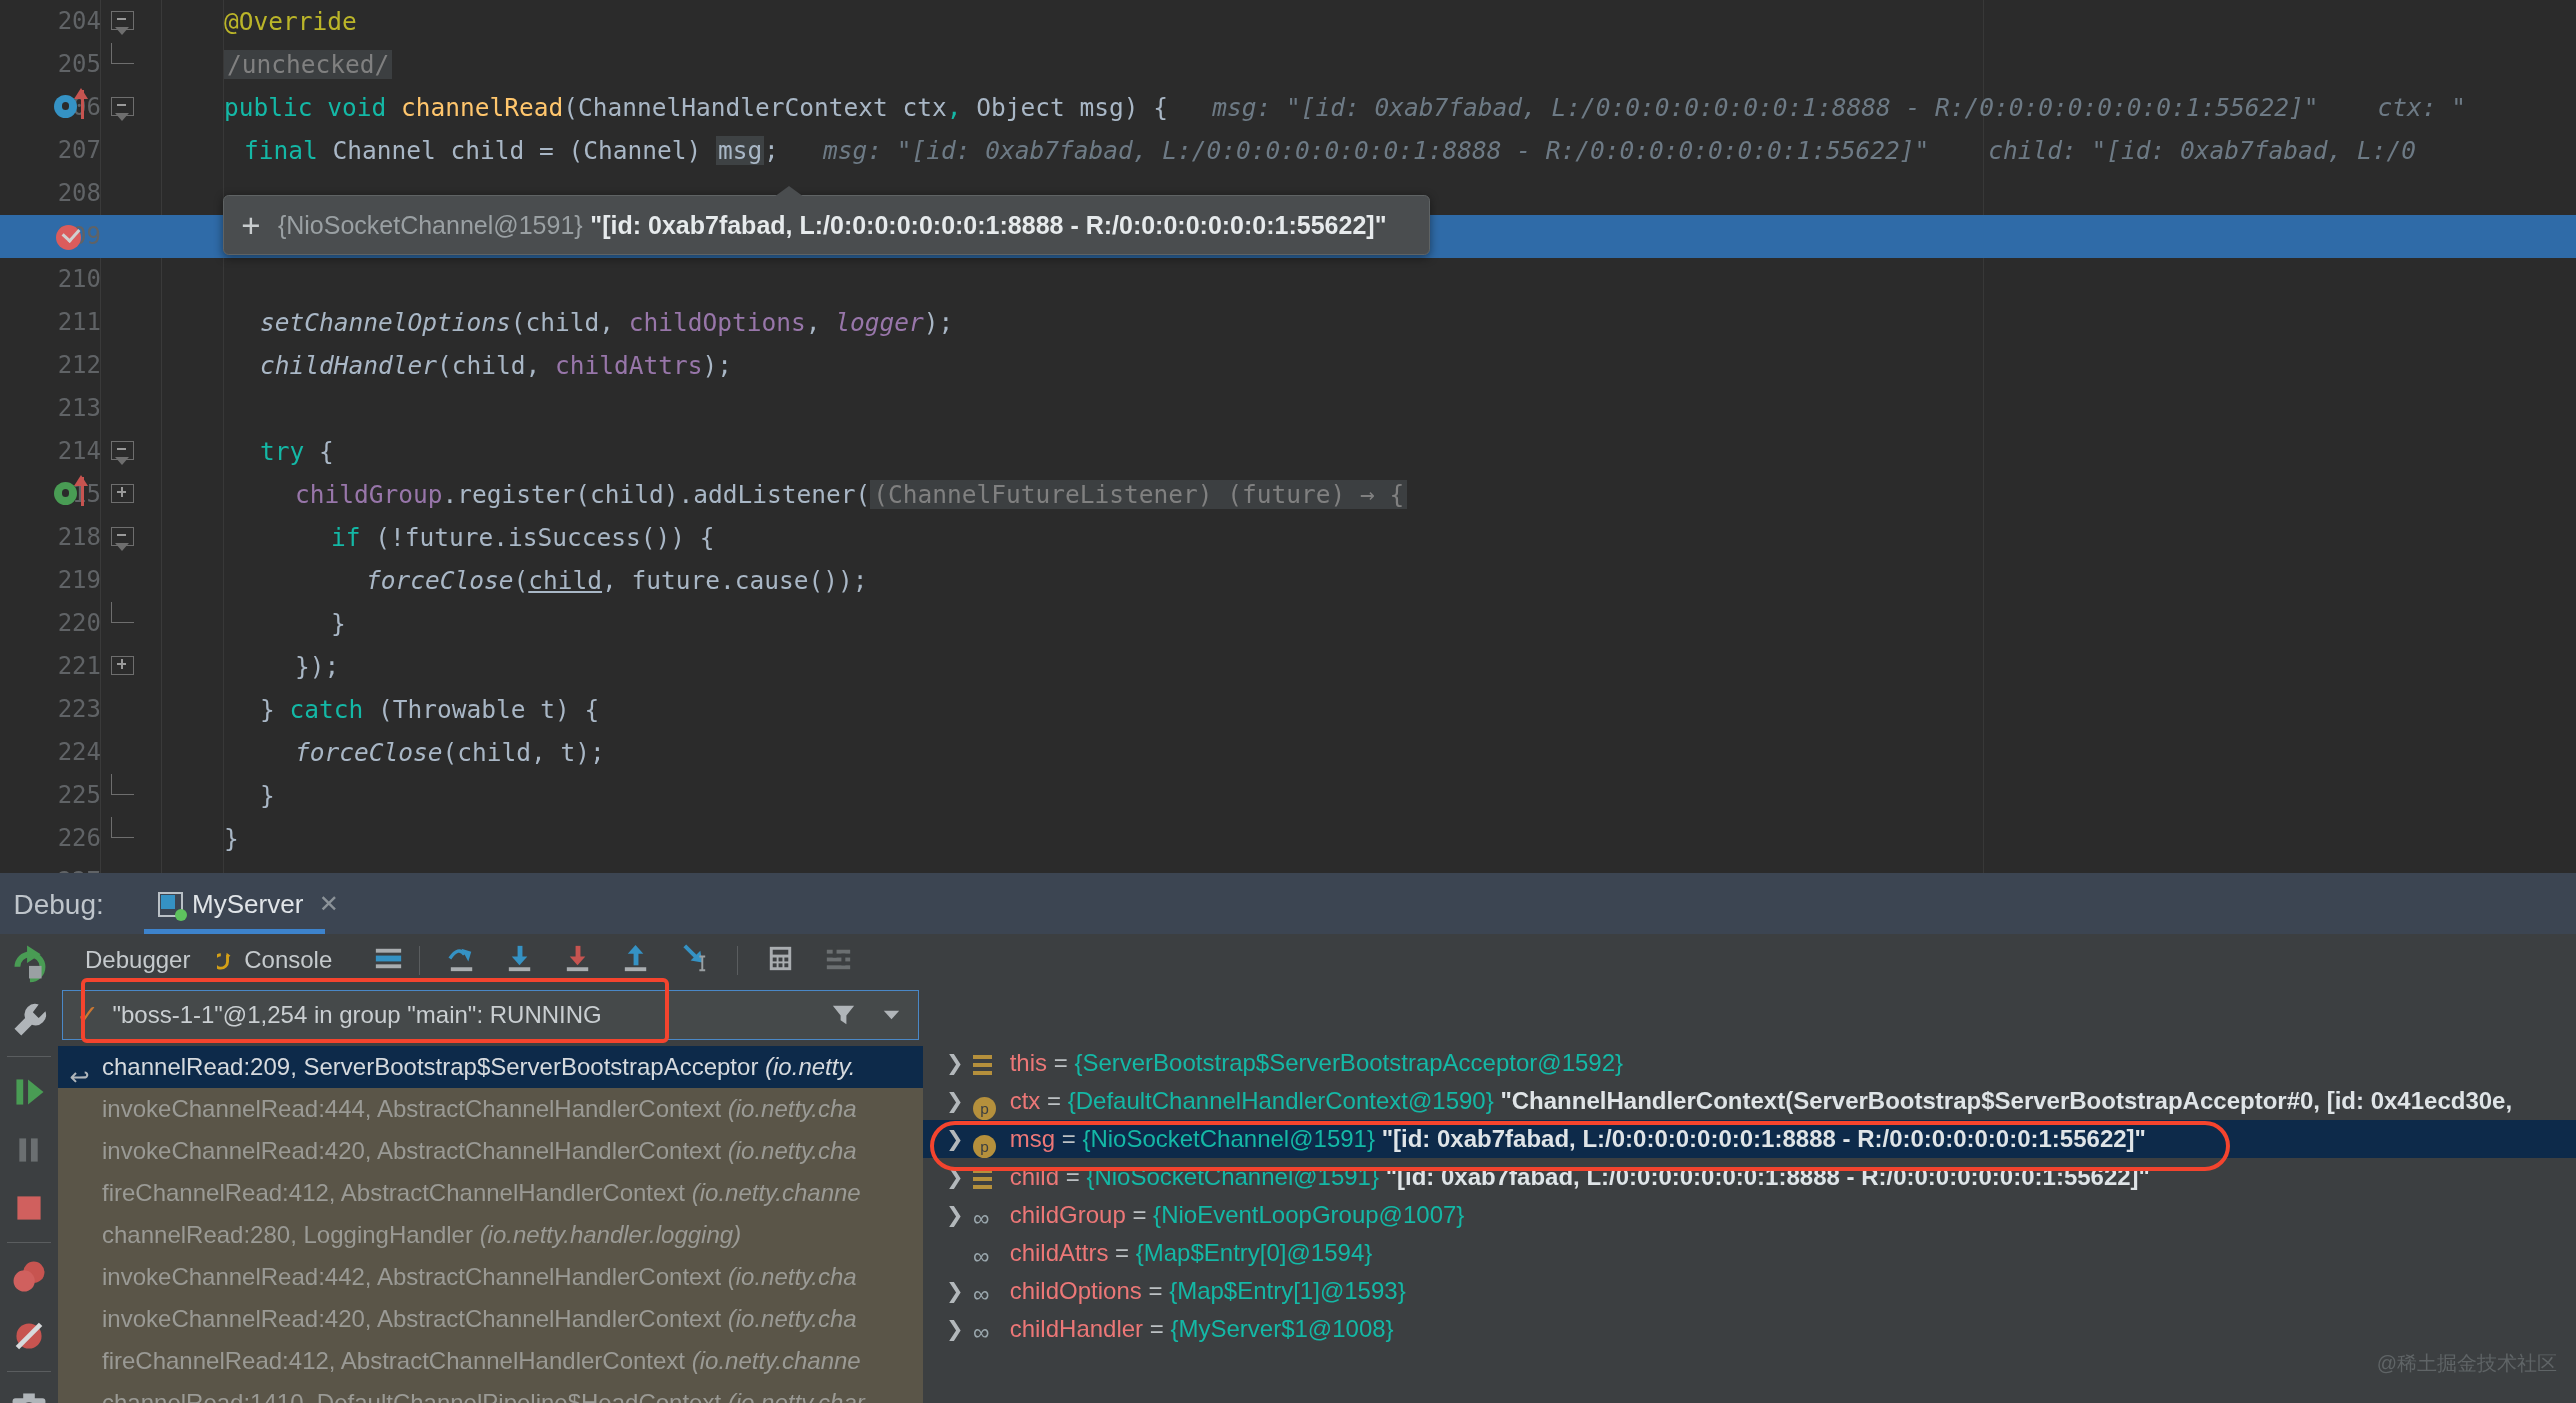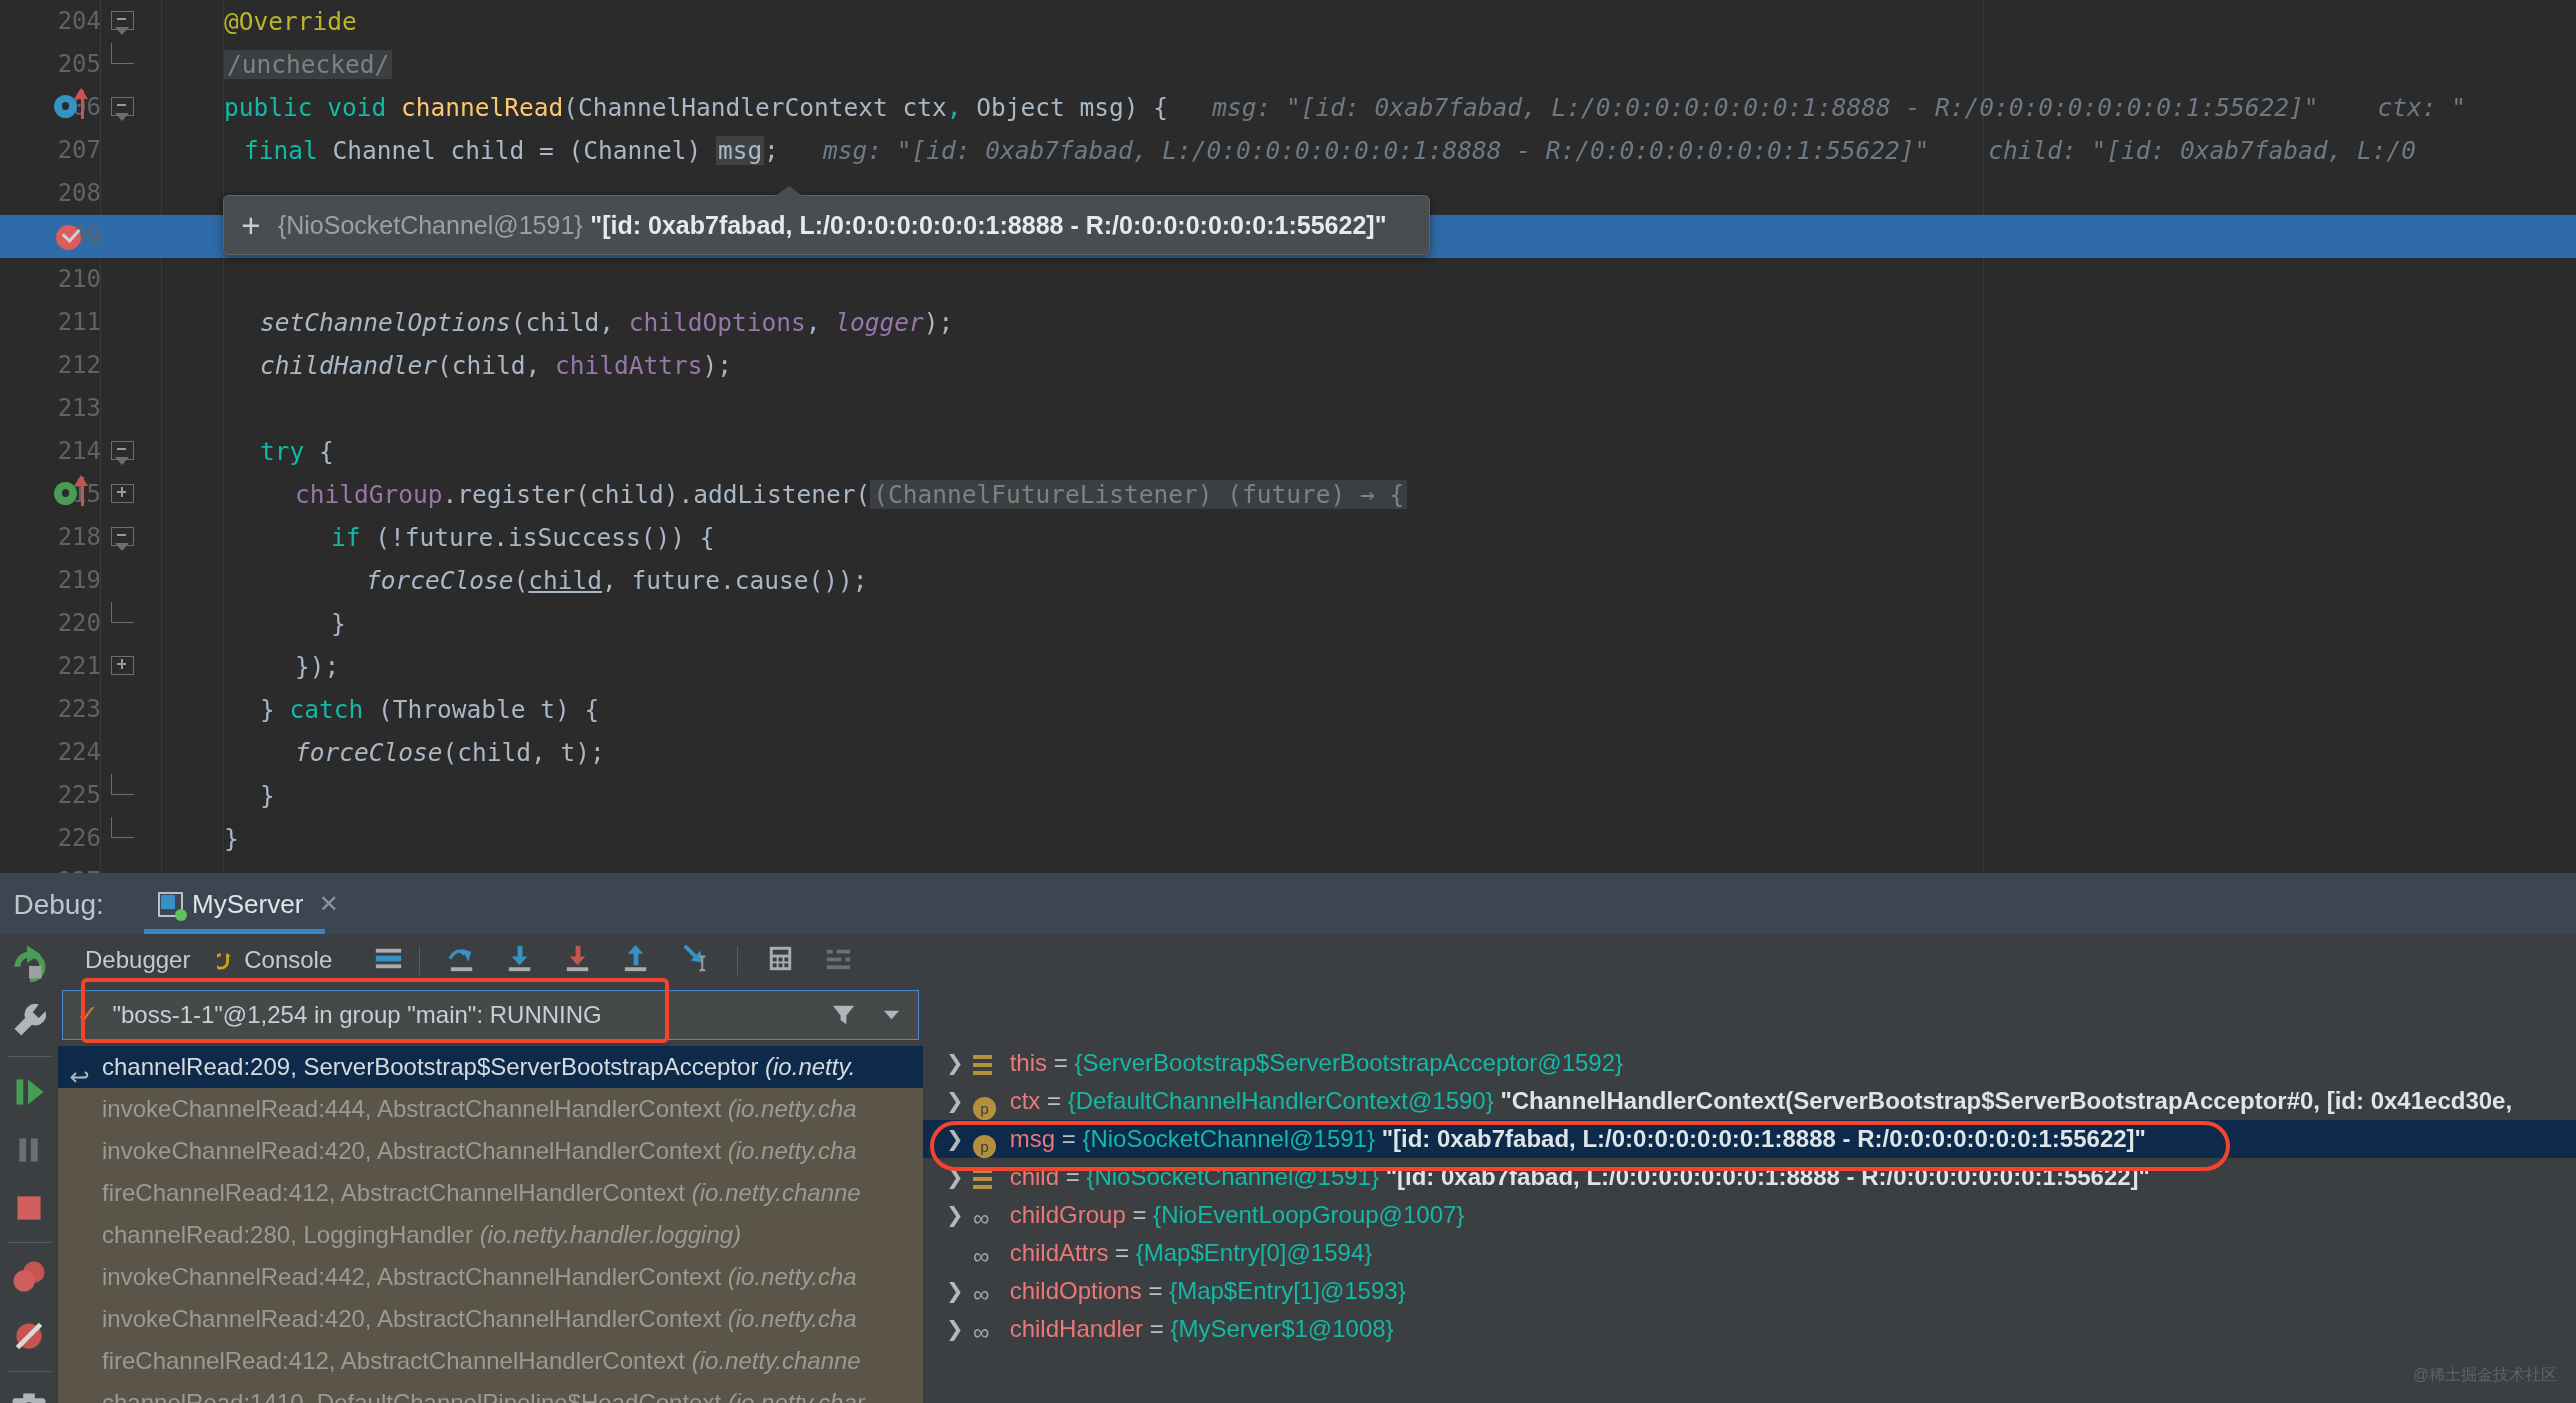--- a/index.html
+++ b/index.html
@@ -238,21 +238,21 @@
   
   .redbox {
     position:absolute; border:4.8px solid #f4442e; border-radius:5.8px;
     pointer-events:none; z-index:40;
   }
   .redbox.r1 { left:81px; top:978px; width:588px; height:65px; }
   .redbox.r2 { left:930px; top:1121px; width:1300px; height:50px; border-radius:25px; }
 
   
   .watermark {
-    position:absolute; right:19px; bottom:17px; color:#5f6466; font-size:16px;
+    position:absolute; right:19px; bottom:26px; color:#5f6466; font-size:20px;
     font-family:"Liberation Sans", sans-serif;
   }
 </style>
 </head>
 <body>
 
 <div id="root">
 
   <div class="editor">
     <div class="vline" style="left:223px"></div>

